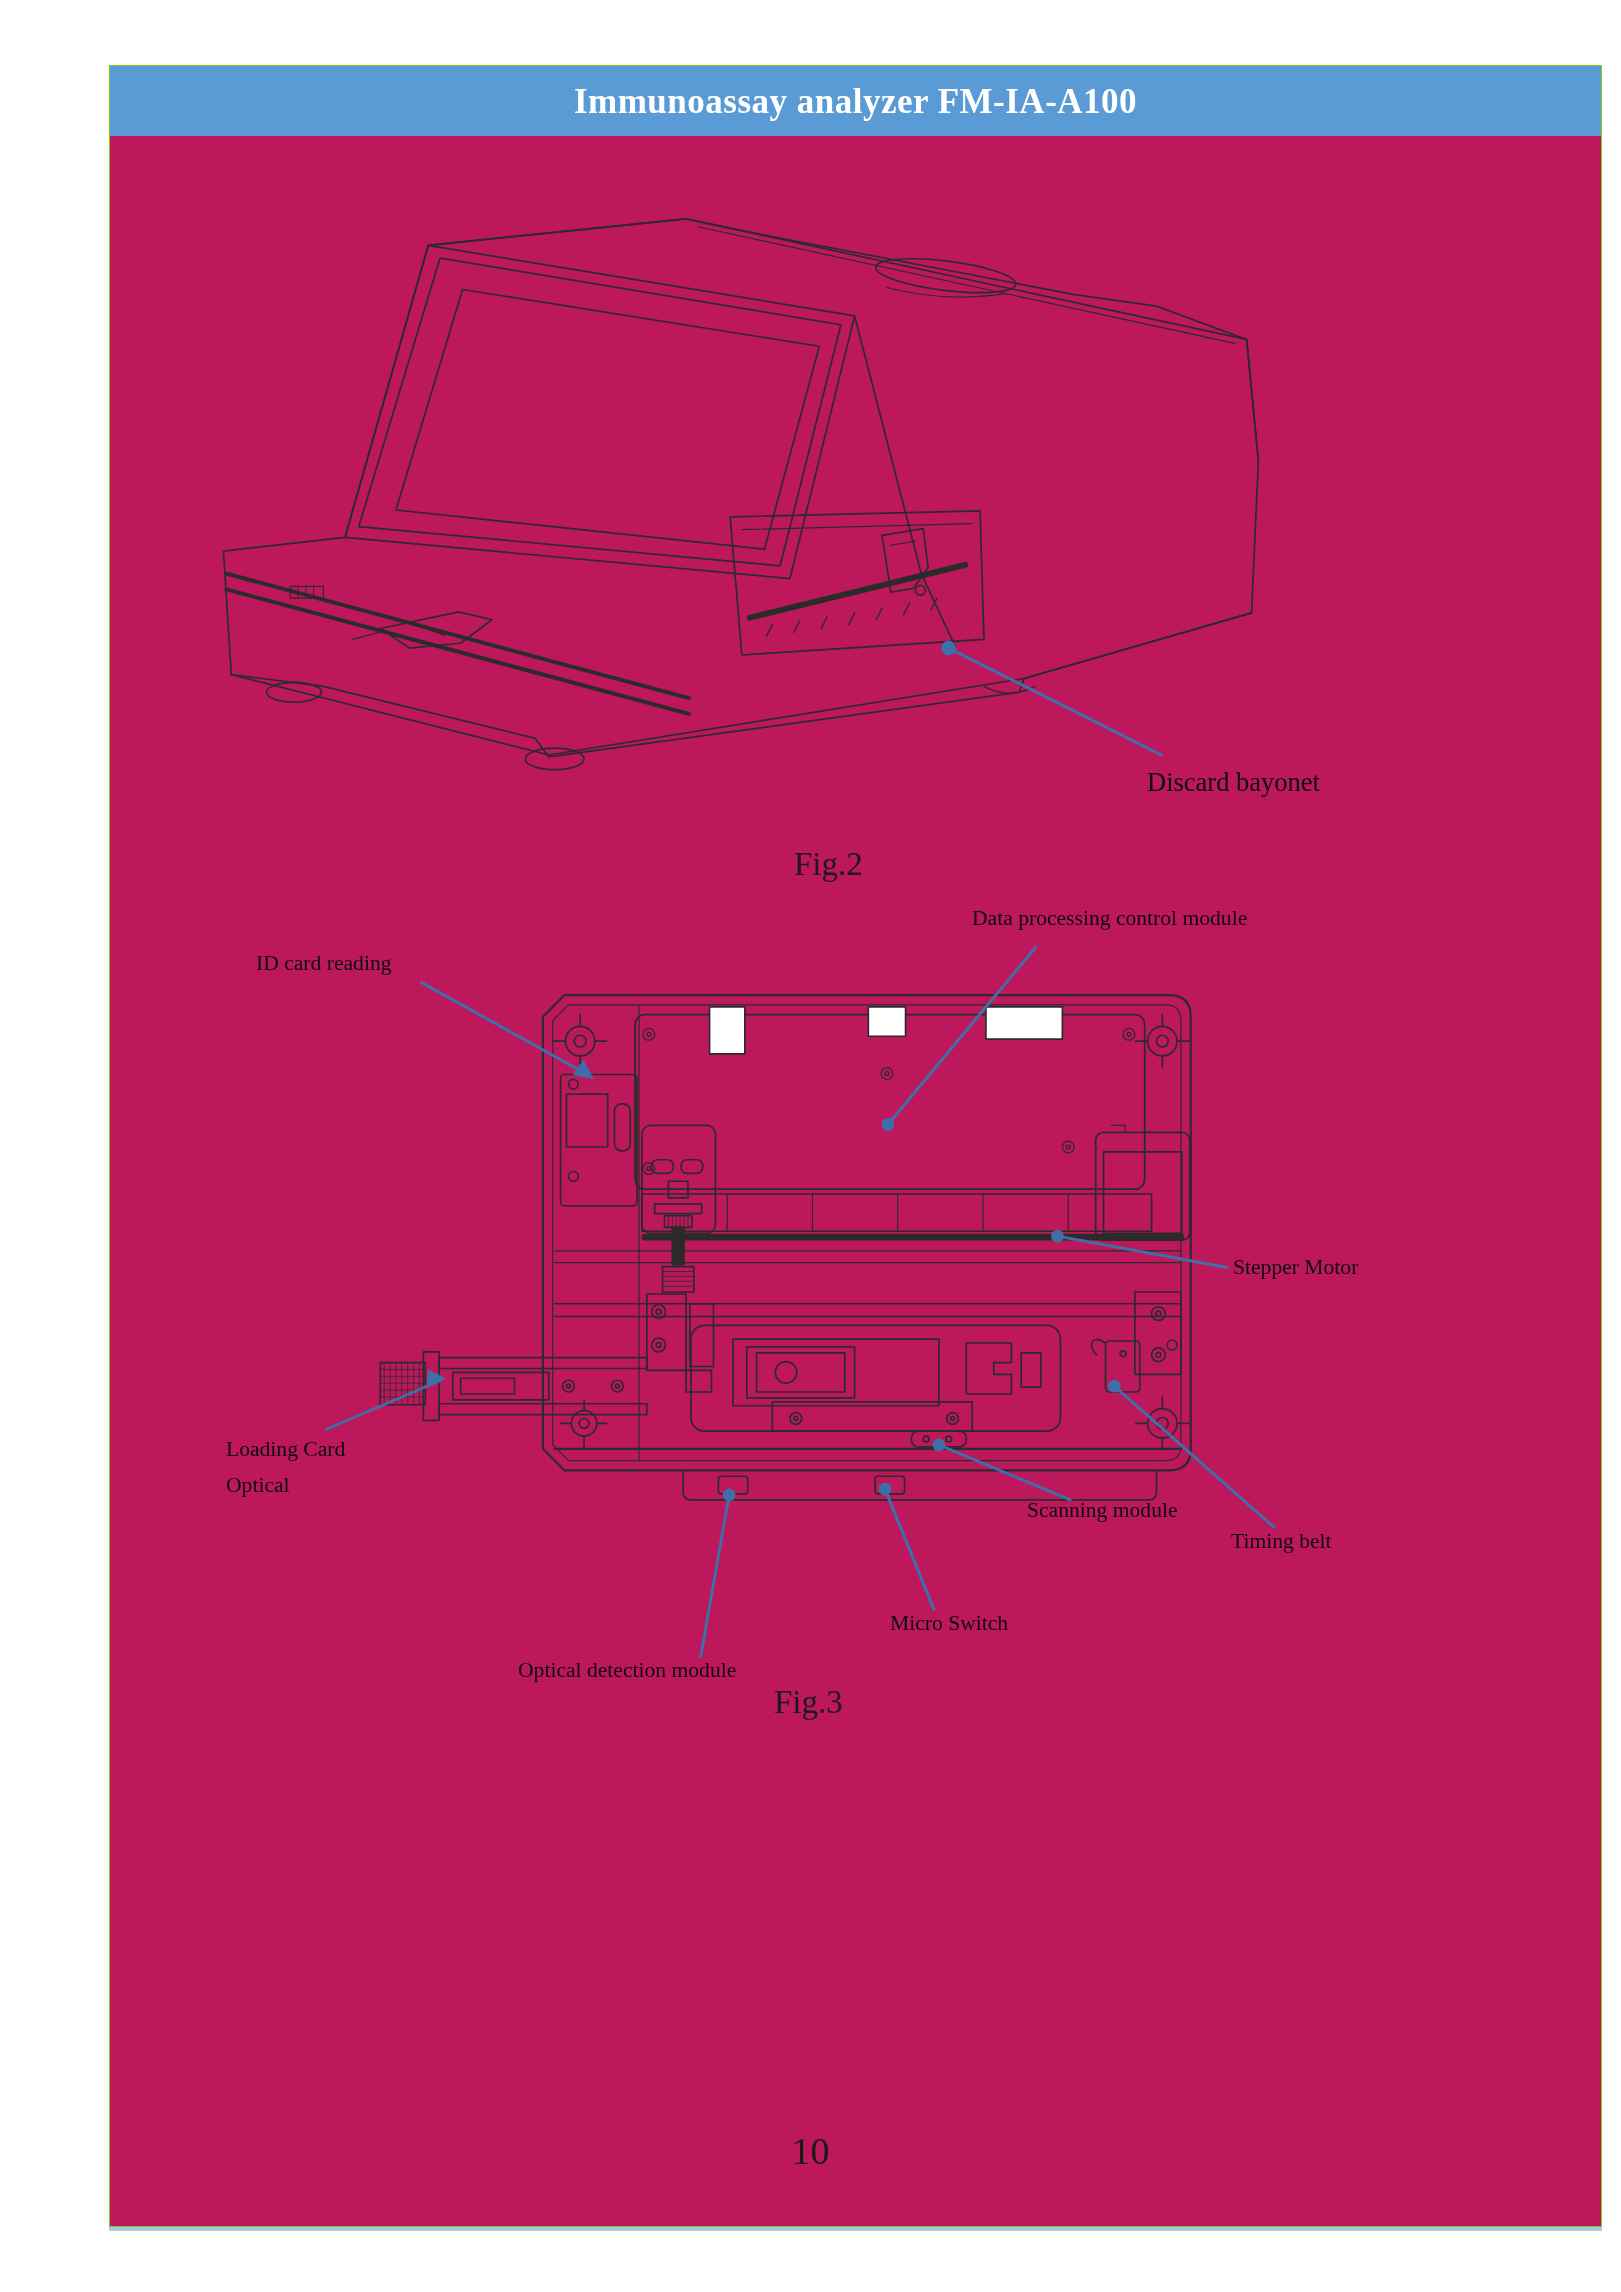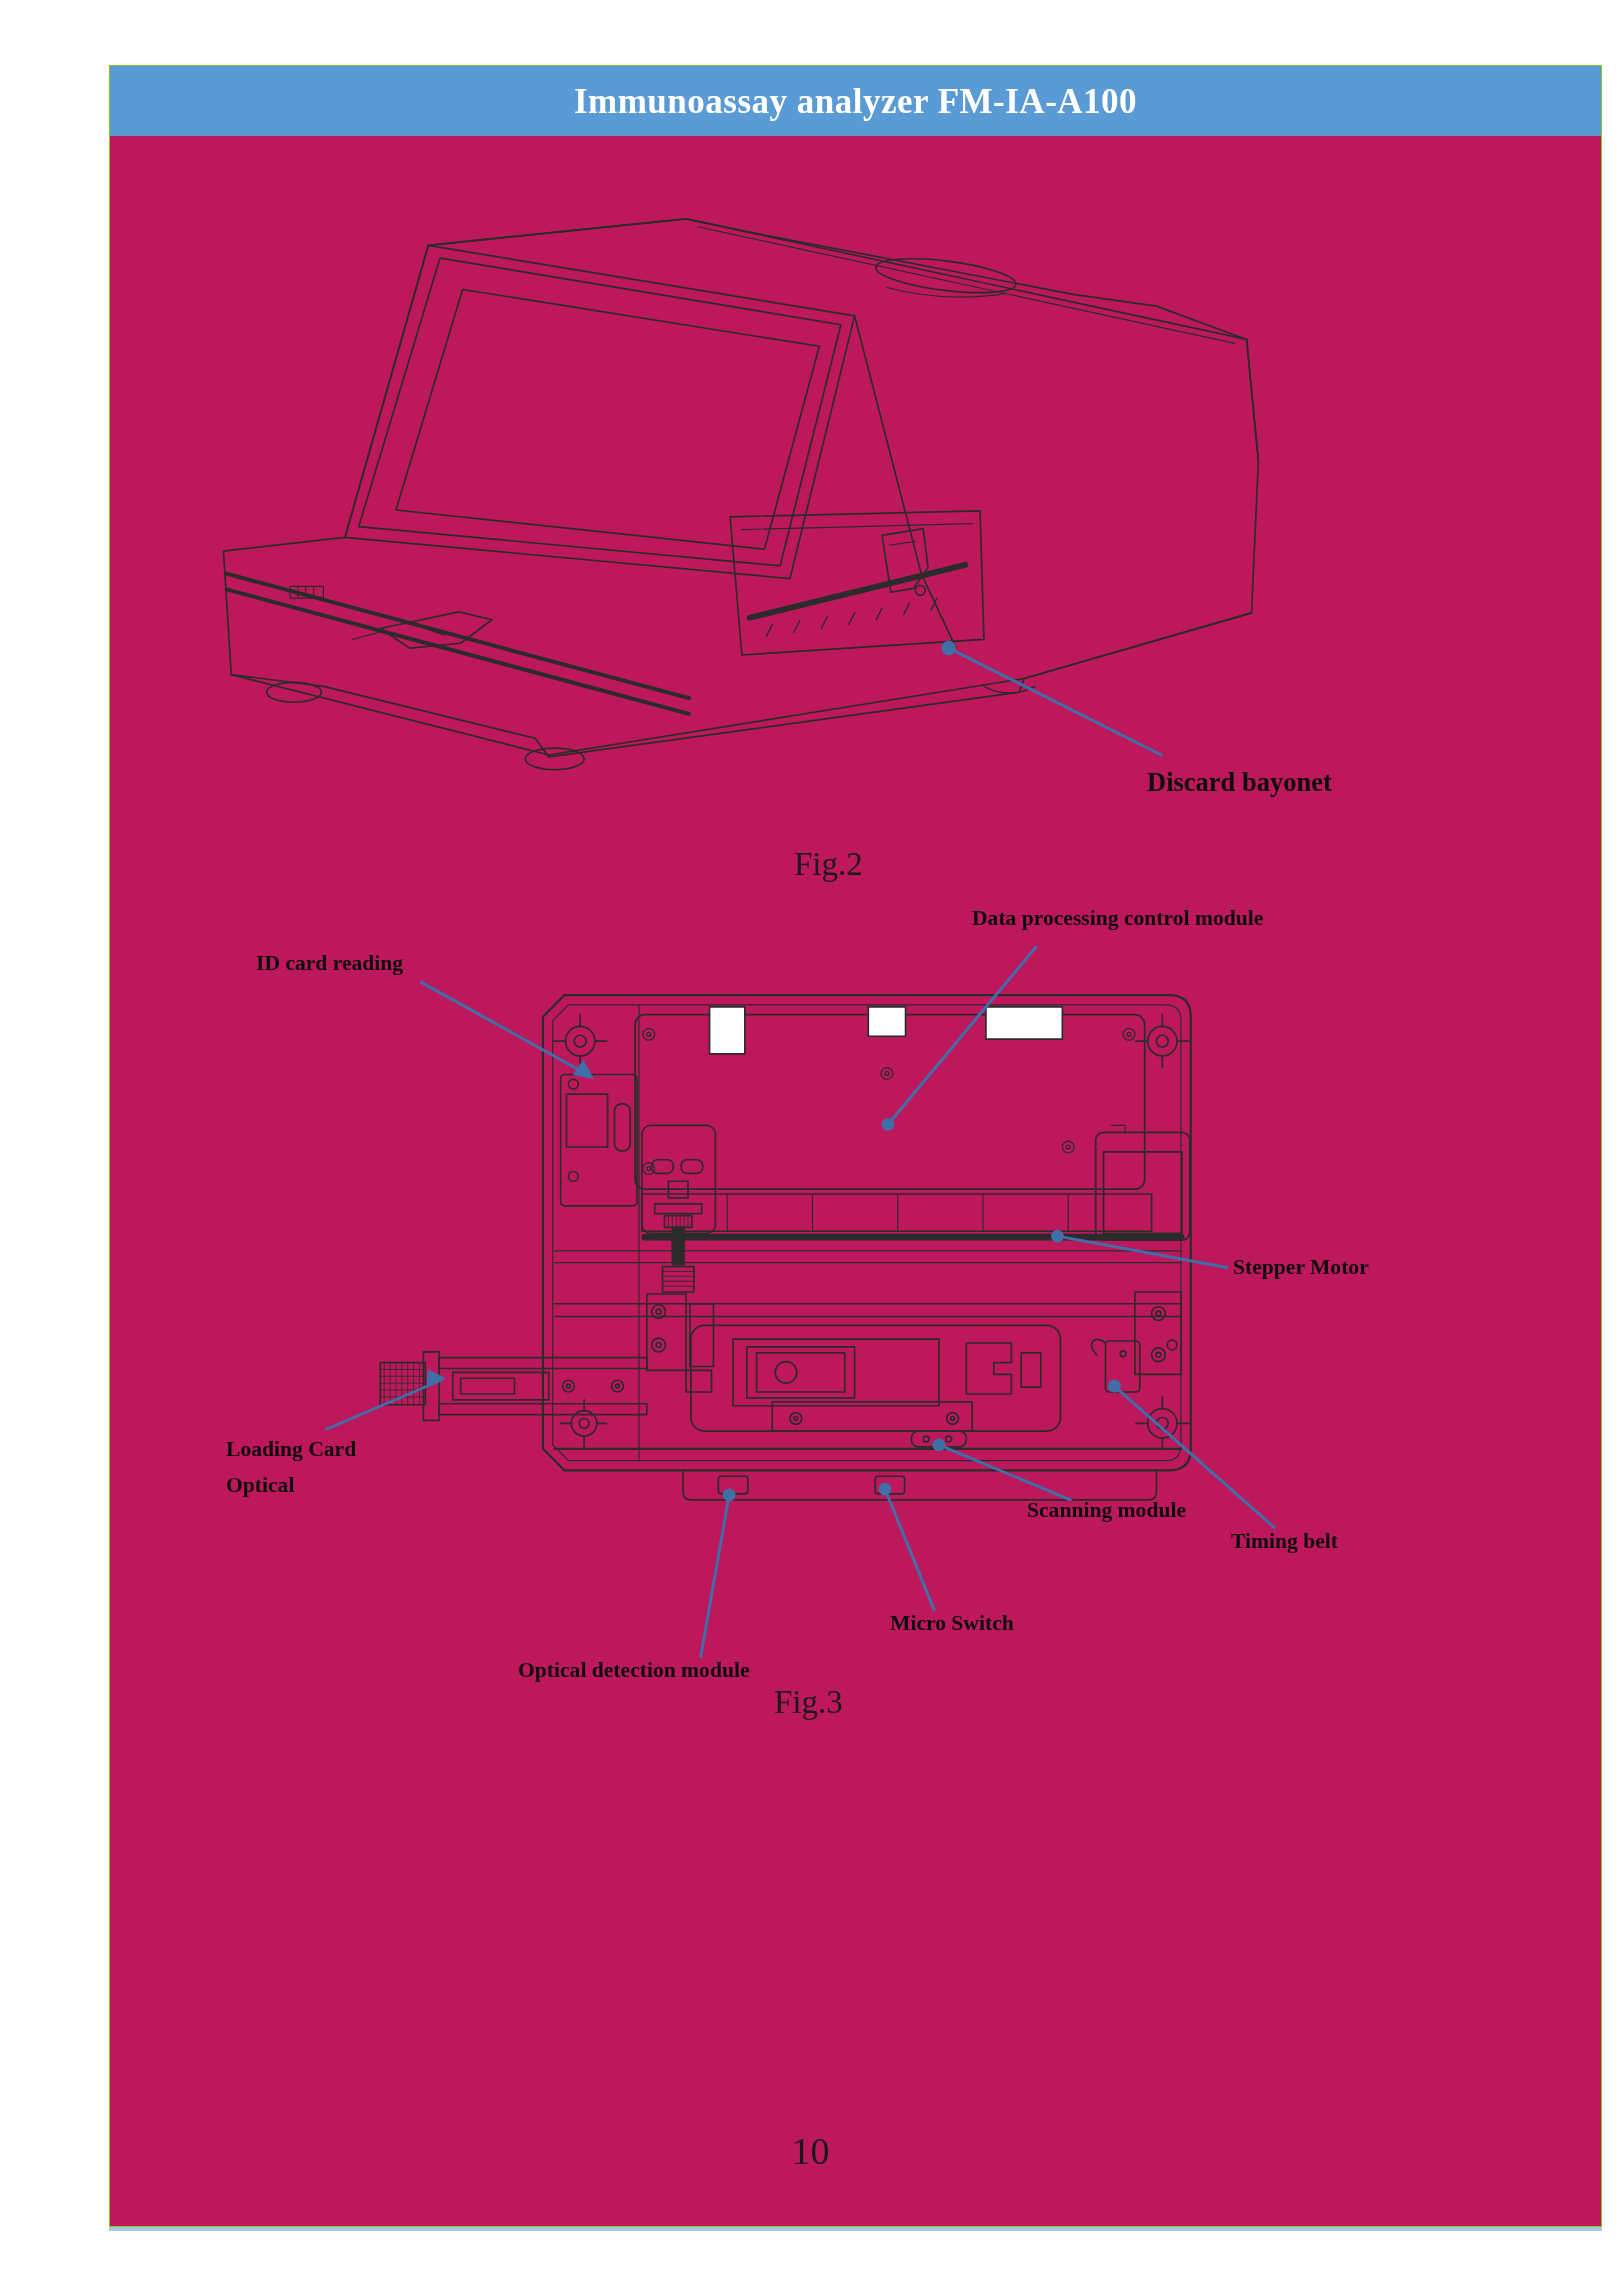--- a/index.html
+++ b/index.html
@@ -4,21 +4,21 @@
 <style>
   html,body{margin:0;padding:0;background:#ffffff;}
   .canvas{position:relative;width:1621px;height:2293px;background:#ffffff;overflow:hidden;
           font-family:"Liberation Serif", serif;color:#111;}
   .page{position:absolute;left:65px;top:65px;width:1491px;height:2160px;background:#be185d;
         border:1px solid #84cc16;box-shadow:0 3.9px 0 0 #a5c6e4;margin-left:44px;}
   .header-bar{position:absolute;left:0;top:0;width:100%;height:70px;background:#5b9bd5;}
   .header-title{position:absolute;left:0;top:0;width:100%;height:70px;line-height:72px;text-align:center;
         color:#ffffff;font-weight:bold;font-size:35px;letter-spacing:0.5px;}
   .lineart{position:absolute;left:0;top:0;width:1621px;height:2293px;}
-  .fig-label{position:absolute;font-weight:bold;font-size:21.6px;color:#0d0d0d;white-space:nowrap;}
+  .fig-label{position:absolute;font-weight:normal;font-size:21.6px;color:#0d0d0d;white-space:nowrap;}
   .fig-label.big{font-size:26.5px;}
   .fig-caption{position:absolute;font-size:33px;color:#1a1a1a;white-space:nowrap;}
   .note-line{position:absolute;left:169px;top:1806px;font-size:28px;color:#1a1a1a;white-space:nowrap;}
   .note-line b{font-weight:bold;}
   .page-number{position:absolute;left:737px;top:2129px;width:147px;text-align:center;font-size:38px;color:#1a1a1a;}
 </style>
 </head>
 <body>
 
 <div class="canvas">

